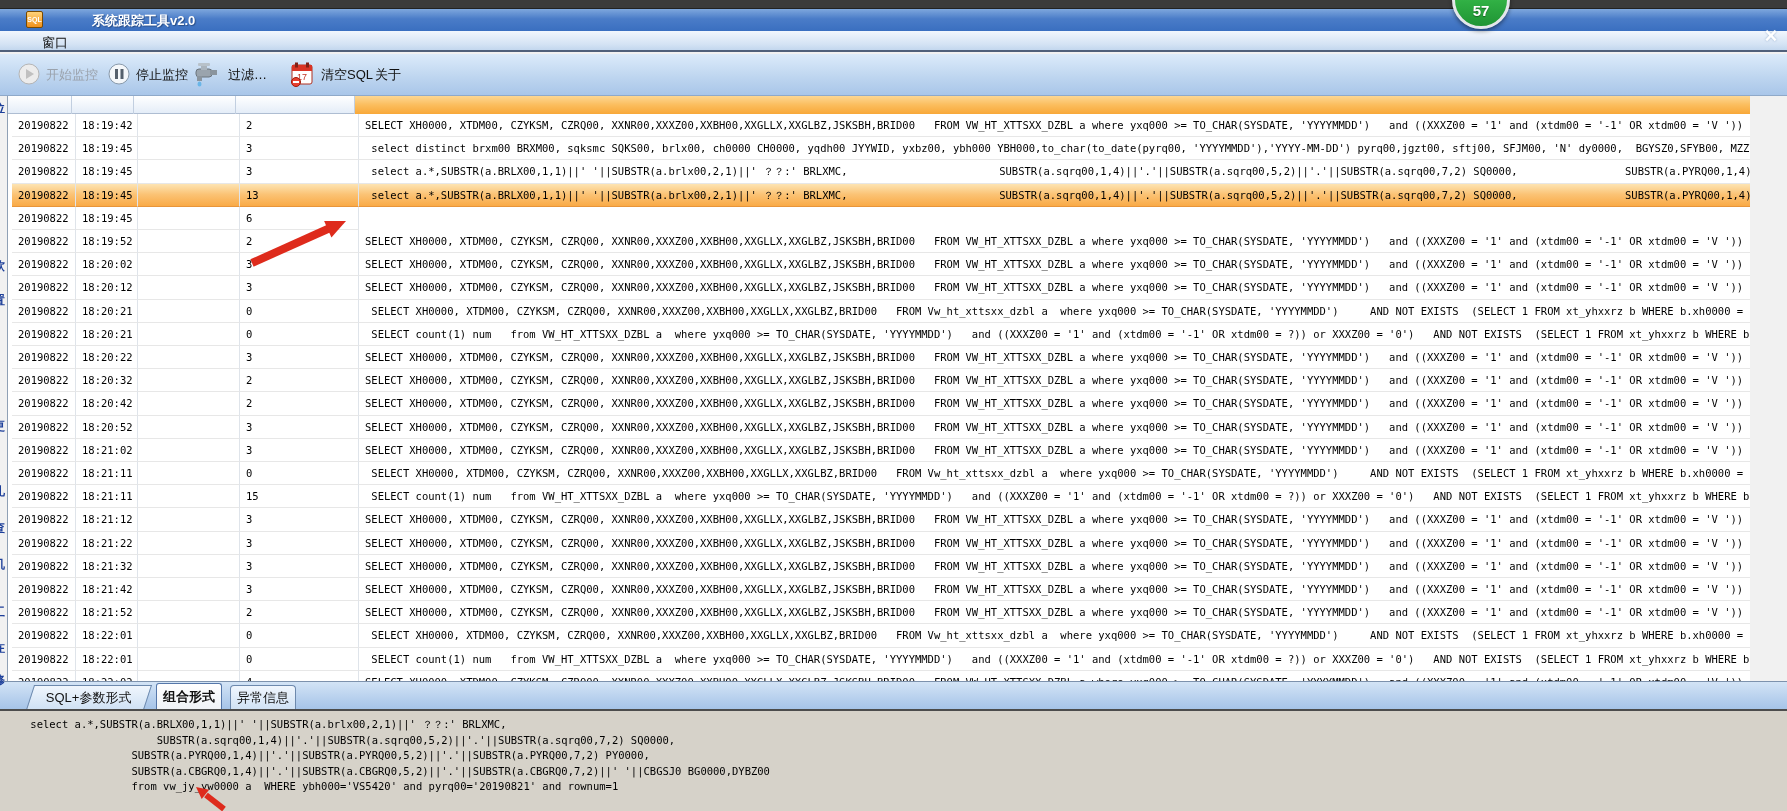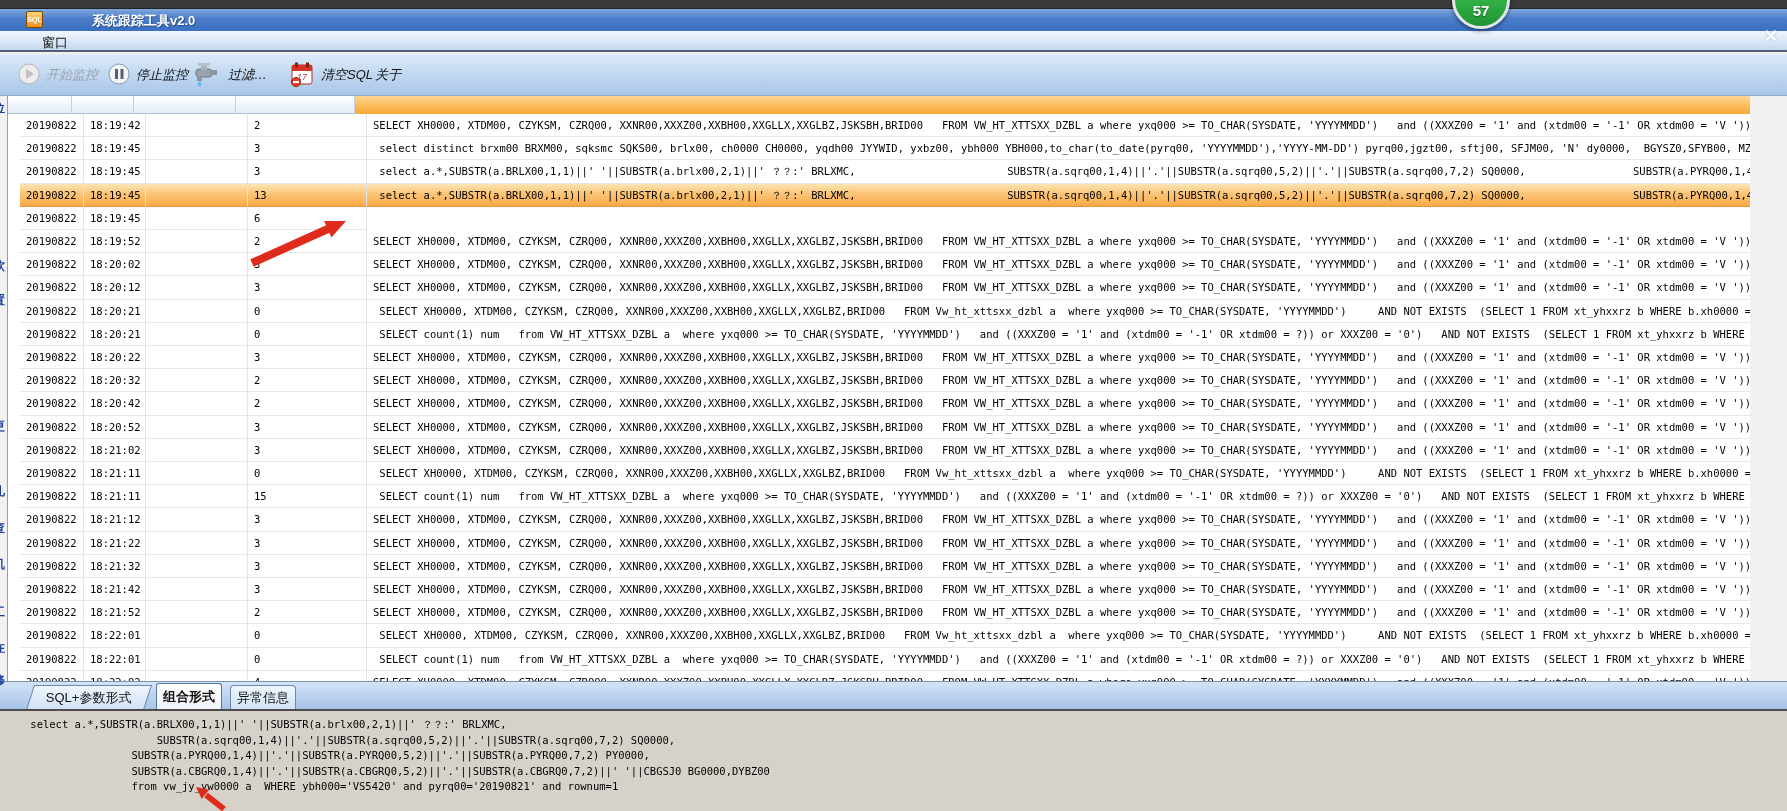--- a/index.html
+++ b/index.html
@@ -29,33 +29,33 @@
   .apptitle { position:absolute; left:48px; top:3px; color:#ffffff; font-size:13px; font-weight:bold;
               text-shadow:1px 1px 1px #2a4e86;margin-left:44px; }
   .menubar { position:absolute; left:0; top:31px; width:1787px; height:21px;
              background:linear-gradient(180deg,#f2f7fd 0%, #d4e3f4 70%, #c3d7ee 100%);
              border-bottom:2px solid #50607a; }
   .menuitem { position:absolute; left:36px; top:2px; font-size:13px; color:#111; padding:1px 6px; }
   .toolbar { position:absolute; left:0; top:54px; width:1787px; height:42px;
              background:linear-gradient(180deg,#dcebfa 0%, #bcd4ef 60%, #a9c6e9 100%);
              border-bottom:1px solid #8fa9c9; }
   .tbtn { position:absolute; top:0; height:42px; display:flex; align-items:center; gap:6px;
-          font-size:13px; color:#111;font-style:italic; }
+          font-size:13px; color:#111; }
   .tbtn.disabled { color:#9aa2ac; }
   .icongfx { display:inline-block; }
 
   
   .grid { position:absolute; left:7px; top:96px; width:1743px; height:585px; background:#ffffff;
           border-left:1px solid #8fa0b5; overflow:hidden; }
   .ghead { position:absolute; left:0; top:0; height:18px; width:1743px;
            background:linear-gradient(180deg,#ffffff,#e4edf8); border-bottom:1px solid #aebdd2; }
   .hcell { position:absolute; top:0; height:18px; font-size:12px; color:#111; padding:18px 0 0 6px;
            border-right:1px solid #c2cfe0; overflow:hidden; white-space:nowrap; }
   .hcell.sql { background:linear-gradient(180deg,#fdd793 0%, #fbbd5d 50%, #f8a839 100%); }
-  .rows { position:absolute; left:12px; top:18px; width:1743px; height:567px;padding-left:35px; }
+  .rows { position:absolute; left:4px; top:18px; width:1743px; height:567px;padding-left:35px; }
   .row { position:absolute; left:0; width:1743px; height:23.2px; background:#fff; }
   .row.sel { background:linear-gradient(180deg,#fde4b3 0%, #fbc375 45%, #f9a843 100%); }
   .cell { position:absolute; top:0; height:23.2px; padding:5px 0 0 6px;
           font-family:"DejaVu Sans Mono", monospace; font-size:10.5px; color:#000;
           border-right:1px solid #dfe4ea; border-bottom:1px solid #e7e7e7;
           white-space:pre; overflow:hidden; }
   .row.sel .cell { border-bottom:1px solid #e8953a; }
   .rightmargin { position:absolute; left:1750px; top:96px; width:37px; height:585px; background:#f1f1f1; }
 
   

